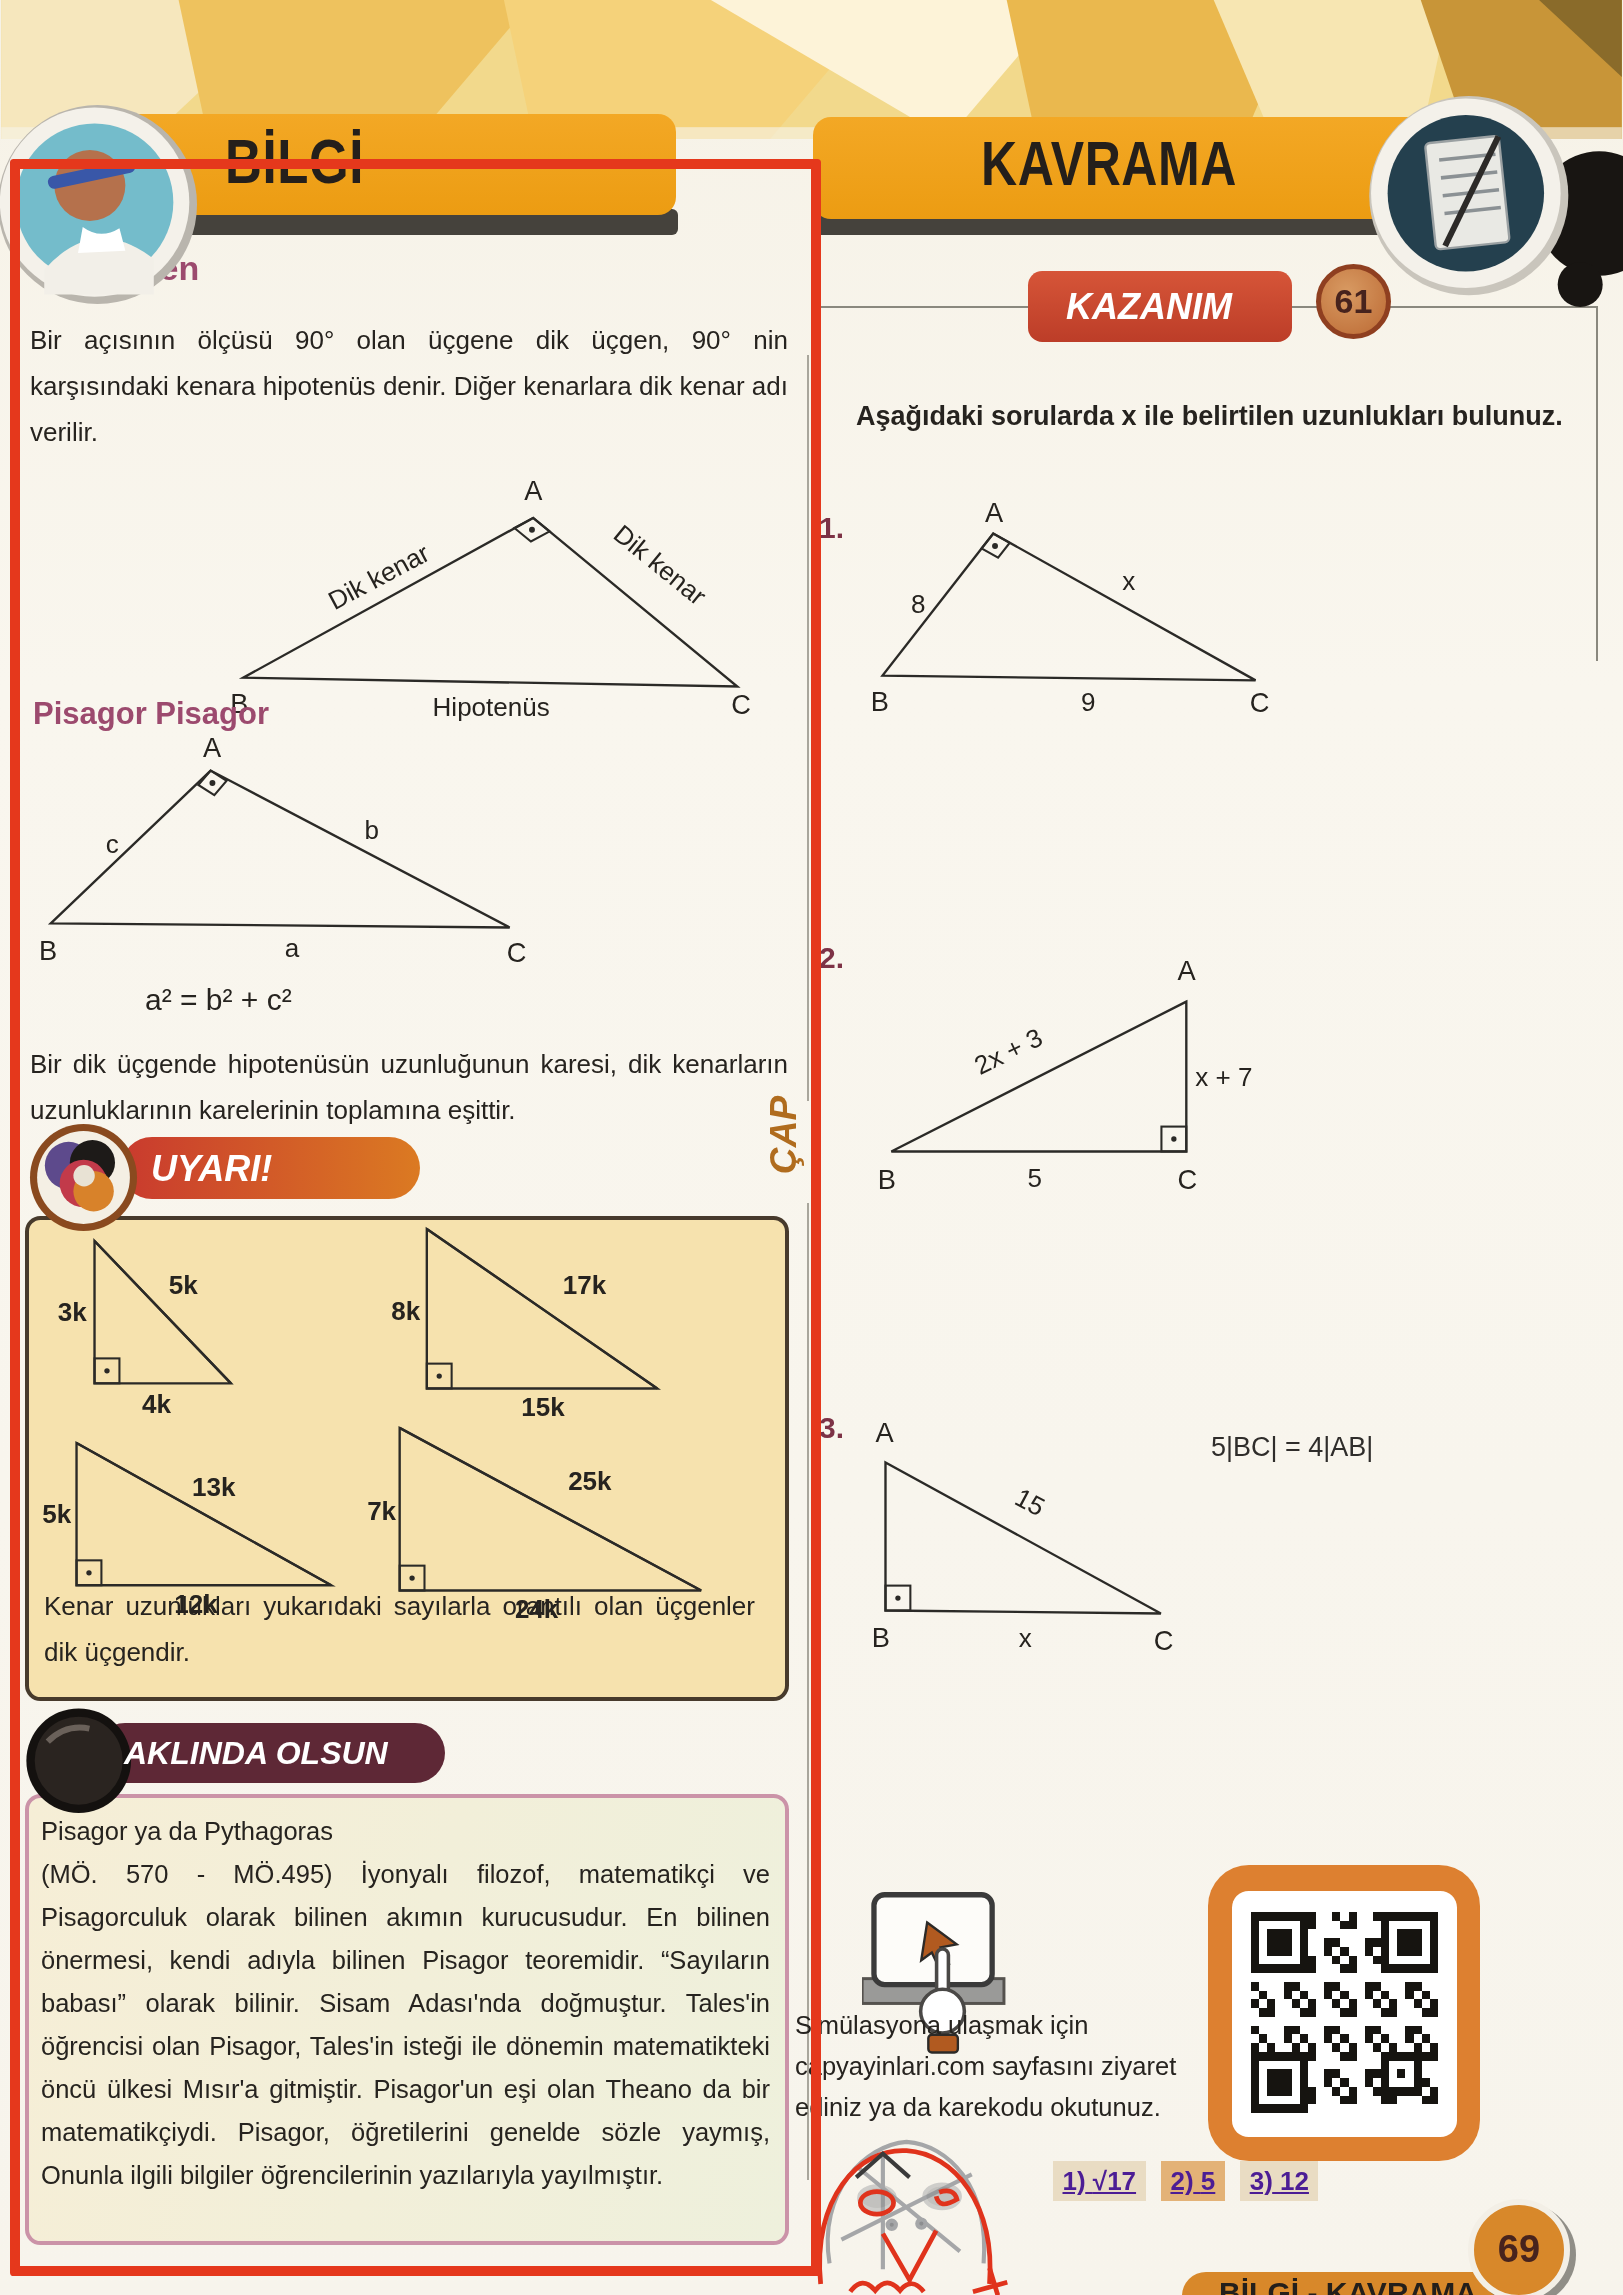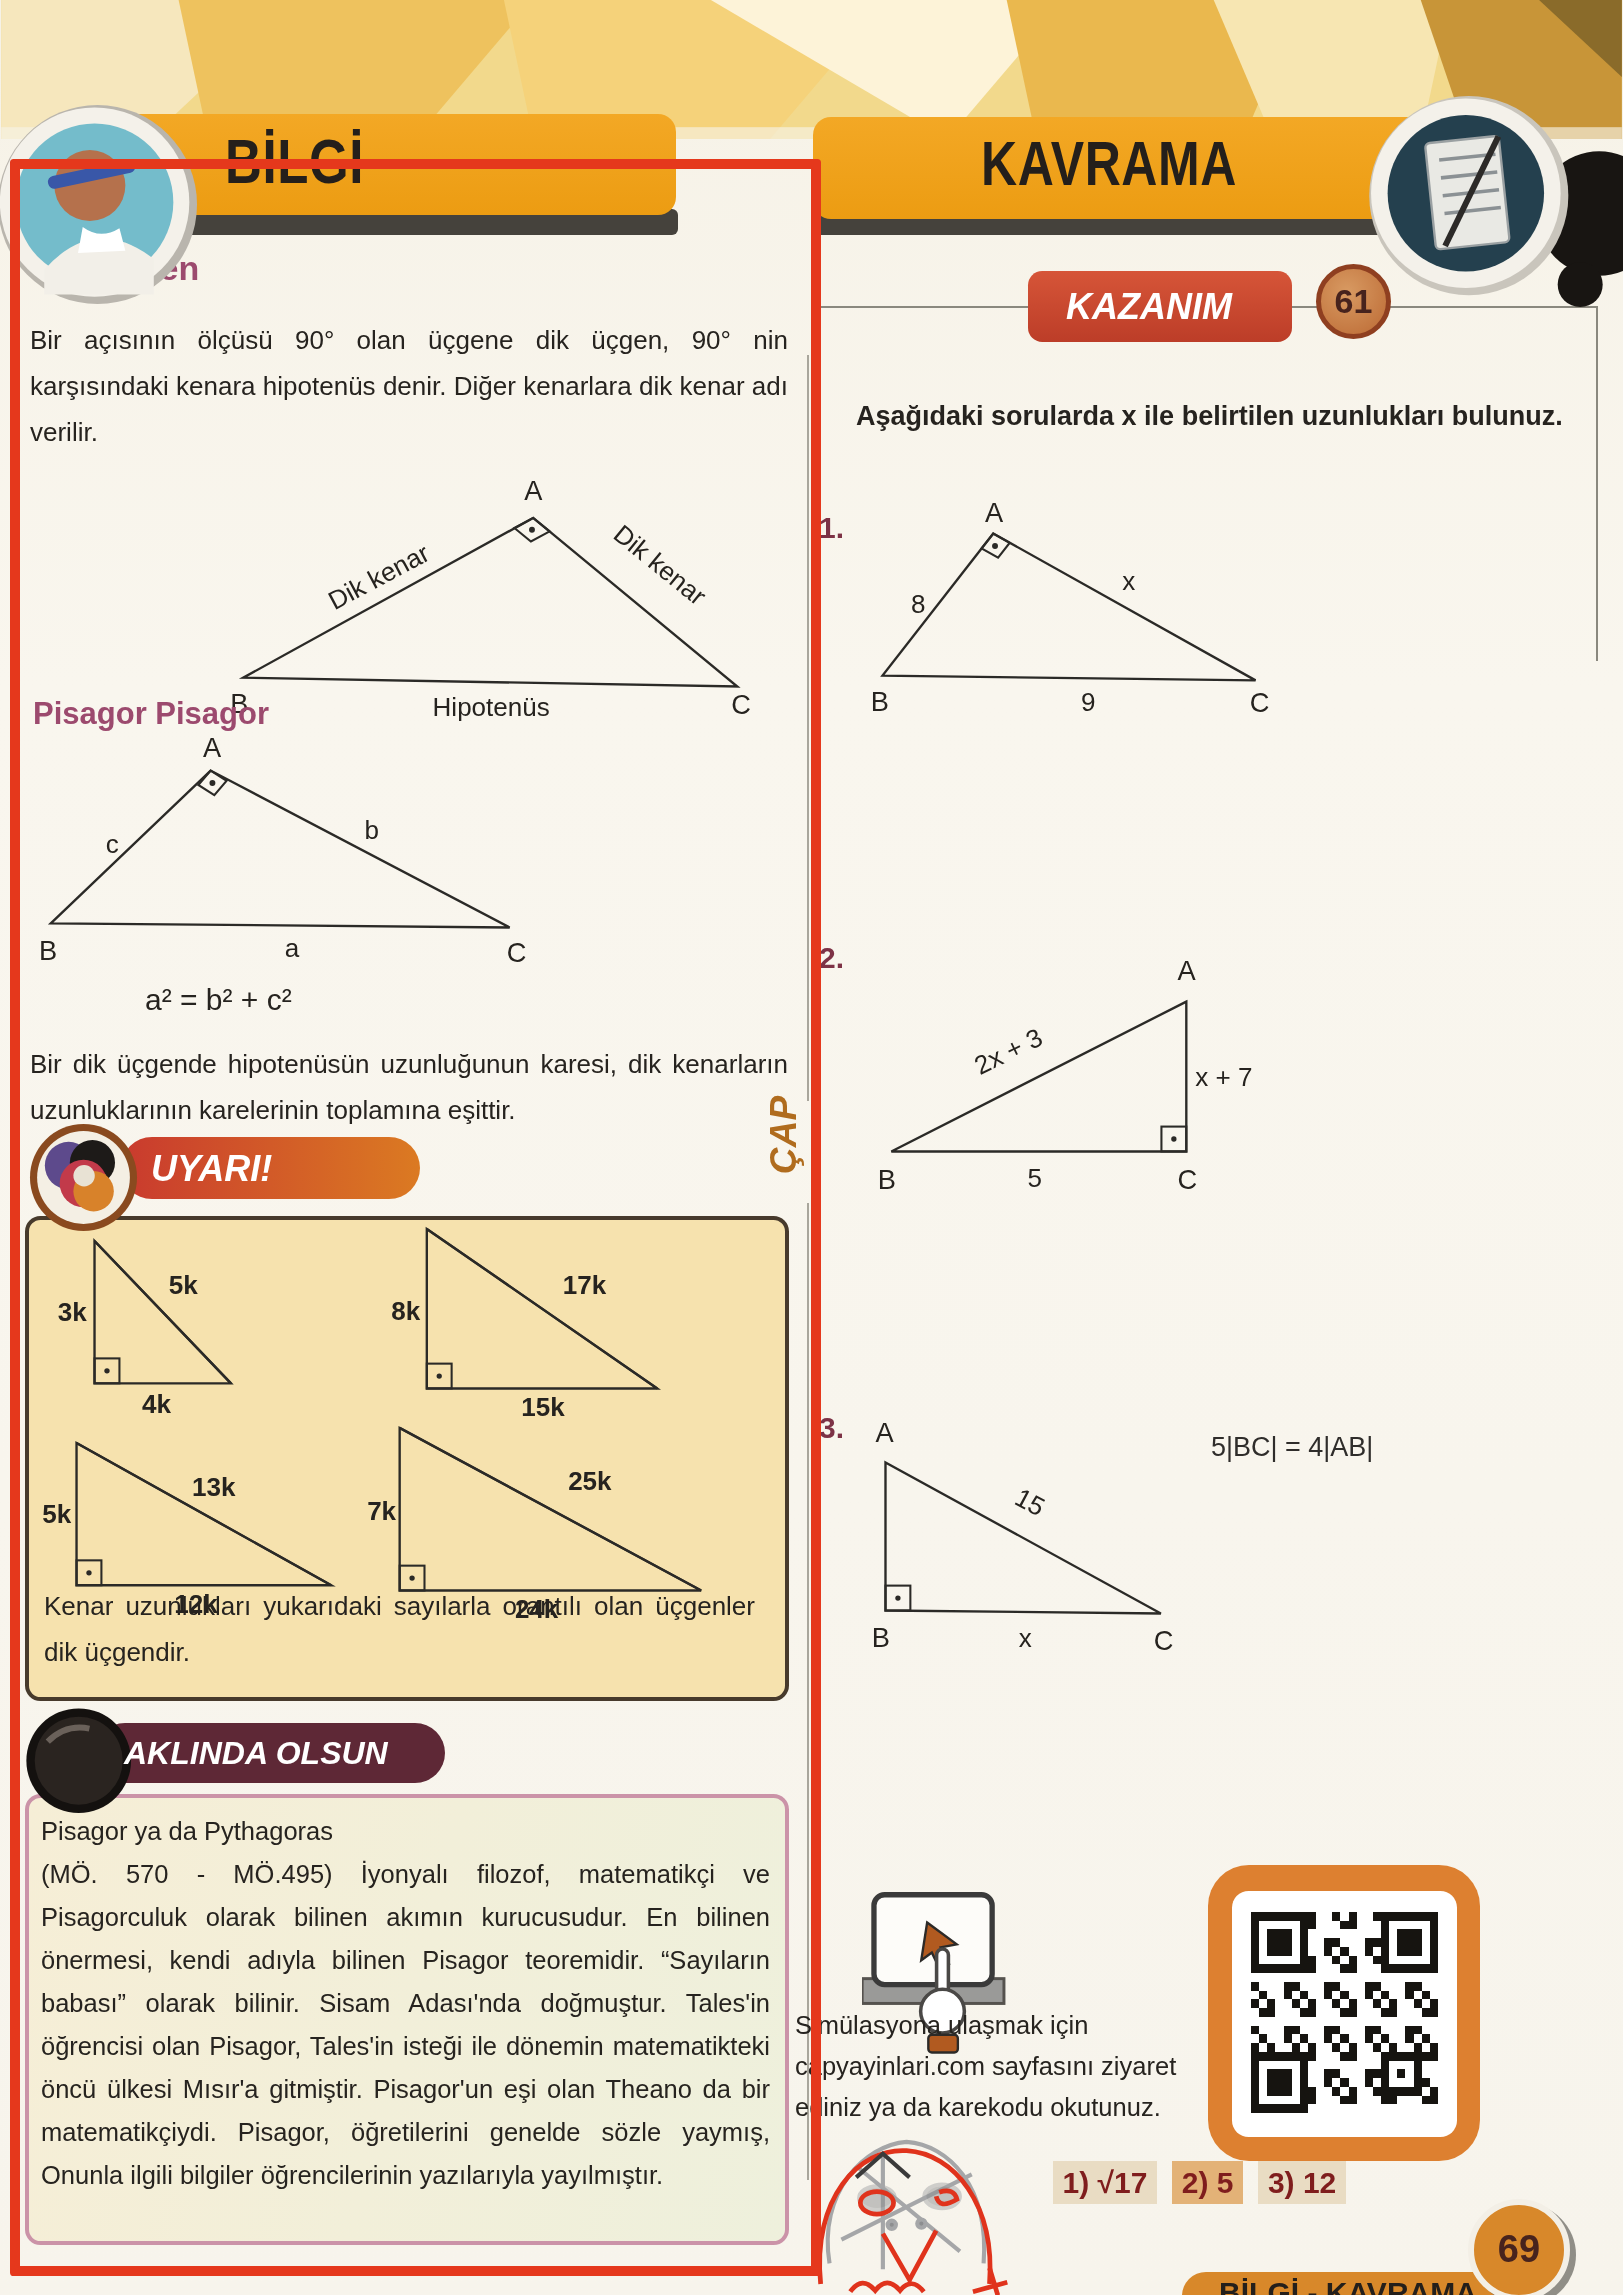--- a/index.html
+++ b/index.html
@@ -12,21 +12,21 @@
   .tri-text{font-size:44px;fill:#26231f;}
   .tri-label{font-size:46px;fill:#26231f;}
   .tri-line{stroke:#2b2a27;stroke-width:4;fill:none;}
   .marker{stroke:#2b2a27;stroke-width:3.5;fill:none;}
   .qnum{font-size:30px;font-weight:bold;color:#7d3246;}
   .banner-text{font-weight:bold;color:#241f1b;letter-spacing:0.6px;transform:scaleY(1.25);display:inline-block;}
   .pill-label{color:#fff;font-weight:bold;font-style:italic;}
   .shadowbar{background:#45423c;border-radius:6px;}
   [data-name="qr-modules"]{display:grid;grid-template:repeat(23,1fr)/repeat(23,1fr);width:100%;height:100%;}
   [data-name="qr-modules"] i{background:#161410;display:block;}
-  .ans{font-size:30px;font-weight:bold;color:#7f1d1d;padding:4.7px 9.5px;white-space:nowrap;}
+  .ans{font-size:26px;font-weight:bold;color:#4c1d95;padding:4.7px 9.5px;white-space:nowrap;text-decoration:underline;}
 </style>
 </head>
 <body>
 
 <div class="page" data-name="textbook-page">
 
   <svg class="abs" data-name="top-decor-band" style="left:0;top:0;" width="1623" height="139" viewBox="0 0 2740 235">
     <rect width="2740" height="235" fill="#f2d98c"></rect>
     <polygon points="0,0 500,0 250,235 0,235" fill="#f6e7bd"></polygon>
     <polygon points="300,0 900,0 700,235 350,235" fill="#eec25e"></polygon>

